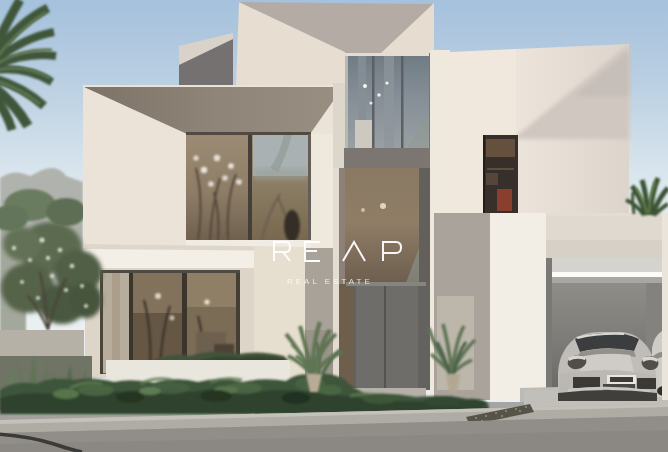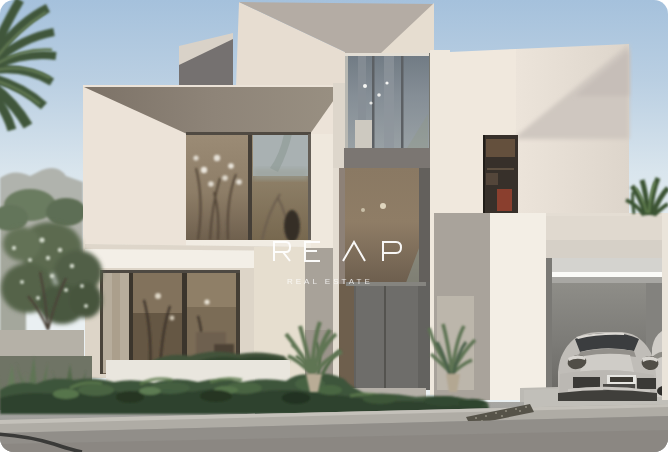--- a/index.html
+++ b/index.html
@@ -1,16 +1,16 @@
 <!DOCTYPE html>
 <html><head>
 <meta charset="utf-8">
 <style>
 html,body{margin:0;padding:0;background:#fff;font-family:"Liberation Sans",sans-serif;}
-#scene{width:668px;height:452px;position:relative;overflow:hidden;border-radius:14px;}
+#scene{width:668px;height:452px;position:relative;overflow:hidden;}
 </style>
 </head>
 <body>
 <div id="scene">
 <svg width="668" height="452" viewBox="0 0 668 452">
 <defs>
 <linearGradient id="sky" x1="0" y1="0" x2="0" y2="1">
 <stop offset="0" stop-color="#a5c1dc"></stop>
 <stop offset="0.18" stop-color="#bacfe2"></stop>
 <stop offset="0.38" stop-color="#d9e5ed"></stop>

